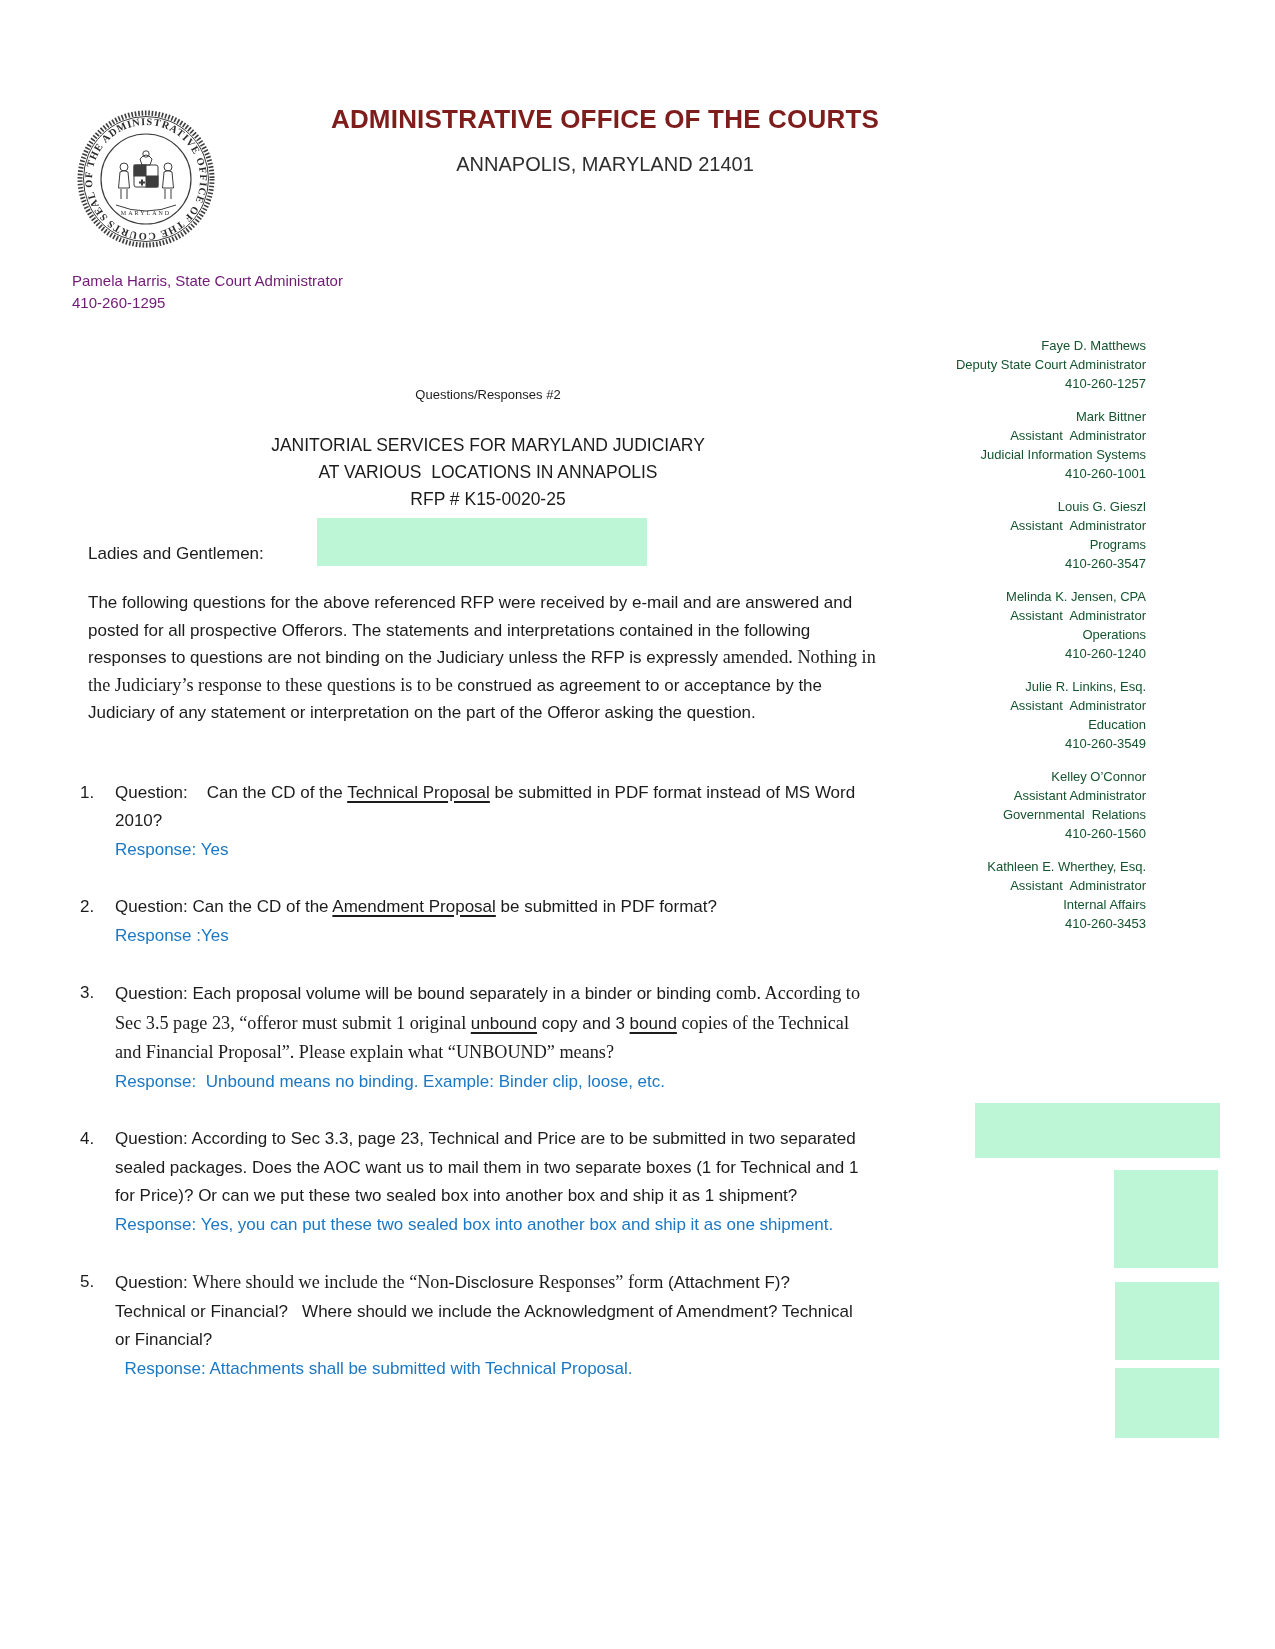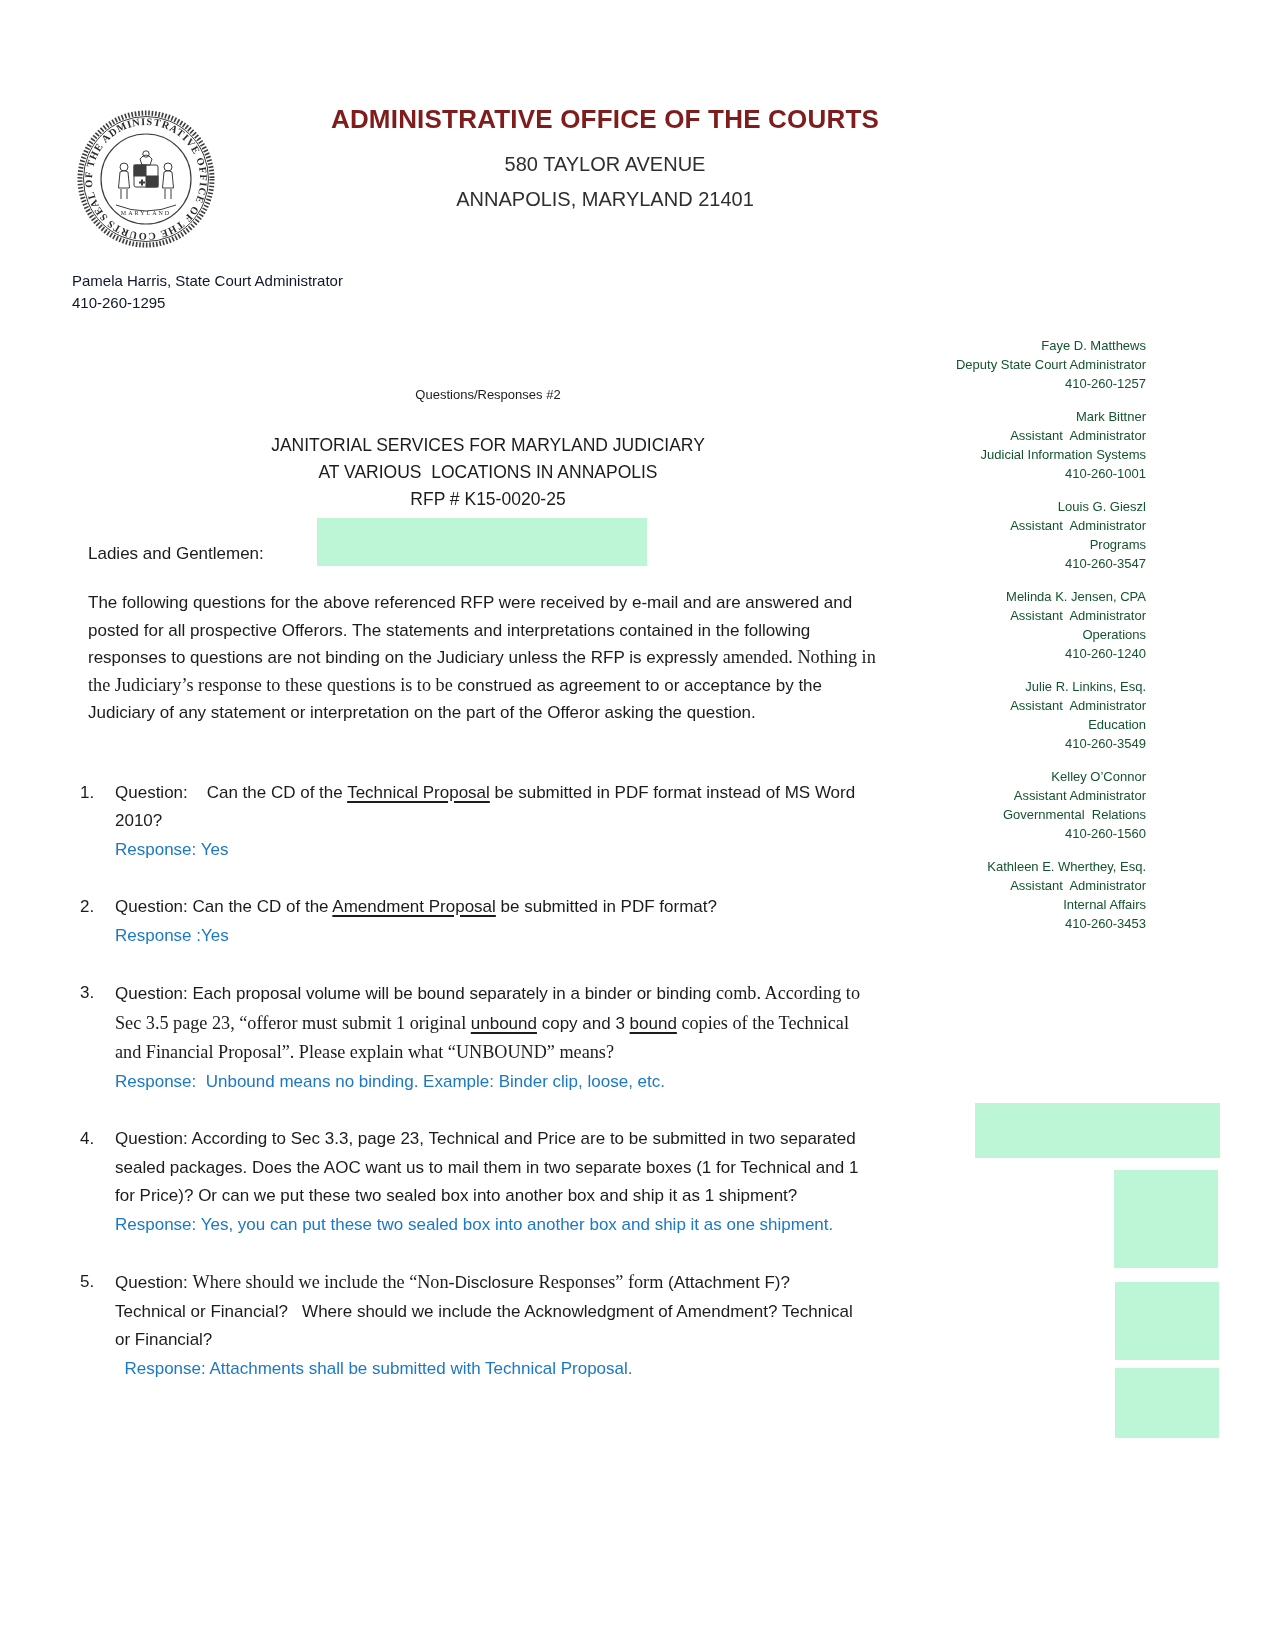--- a/index.html
+++ b/index.html
@@ -10,21 +10,21 @@
     background:#ffffff;
     font-family:"Liberation Sans",sans-serif;
     color:#1c1c1c;
     overflow:hidden;
   }
   
   .seal{position:absolute;left:76px;top:106px;width:140px;height:146px;}
   .header-center{position:absolute;left:285px;top:104px;width:640px;text-align:center;}
   .header-title{font-size:26px;font-weight:bold;letter-spacing:.2px;color:#7f1d1d;margin:0 0 12px 0;}
   .address-line{font-size:20px;line-height:35px;color:#2e2e2e;}
-  .admin-block{position:absolute;left:72px;top:270px;font-size:15px;line-height:22px;color:#0f172a;}
+  .admin-block{position:absolute;left:72px;top:270px;font-size:15px;line-height:22px;color:#701a75;}
   
   .sidebar{
     position:absolute;right:129px;top:336px;width:240px;
     text-align:right;font-size:13px;line-height:19px;color:#14532d;
   }
   .contact{margin-bottom:14px;}
   .contact div{white-space:pre-wrap;}
   
   .main{position:absolute;left:88px;top:384px;width:800px;font-size:17px;line-height:27.5px;}
   .doc-title{text-align:center;font-size:13px;font-weight:normal;margin:0;line-height:22px;}
@@ -80,21 +80,20 @@
         <path d="M88 63 q4 -3 8 0 l1.5 16 h-11 z"></path>
         <path d="M89 80 v10 M95 80 v10"></path>
         <path d="M40 96 q30 12 60 0"></path>
       </g>
       <text x="70" y="106" text-anchor="middle" font-family="Liberation Serif, serif" font-size="6" letter-spacing="2" fill="#2b2b2b">MARYLAND</text>
     </svg>
   </div>
 
   <div class="header-center">
     <div class="header-title">ADMINISTRATIVE OFFICE OF THE COURTS</div>
-    <div class="address-line">580 TAYLOR AVENUE</div>
     <div class="address-line">ANNAPOLIS, MARYLAND 21401</div>
   </div>
 
   <div class="admin-block">
     <div>Pamela Harris, State Court Administrator</div>
     <div>410-260-1295</div>
   </div>
 
   <div class="sidebar" id="sidebar-contacts">
       <div class="contact">

